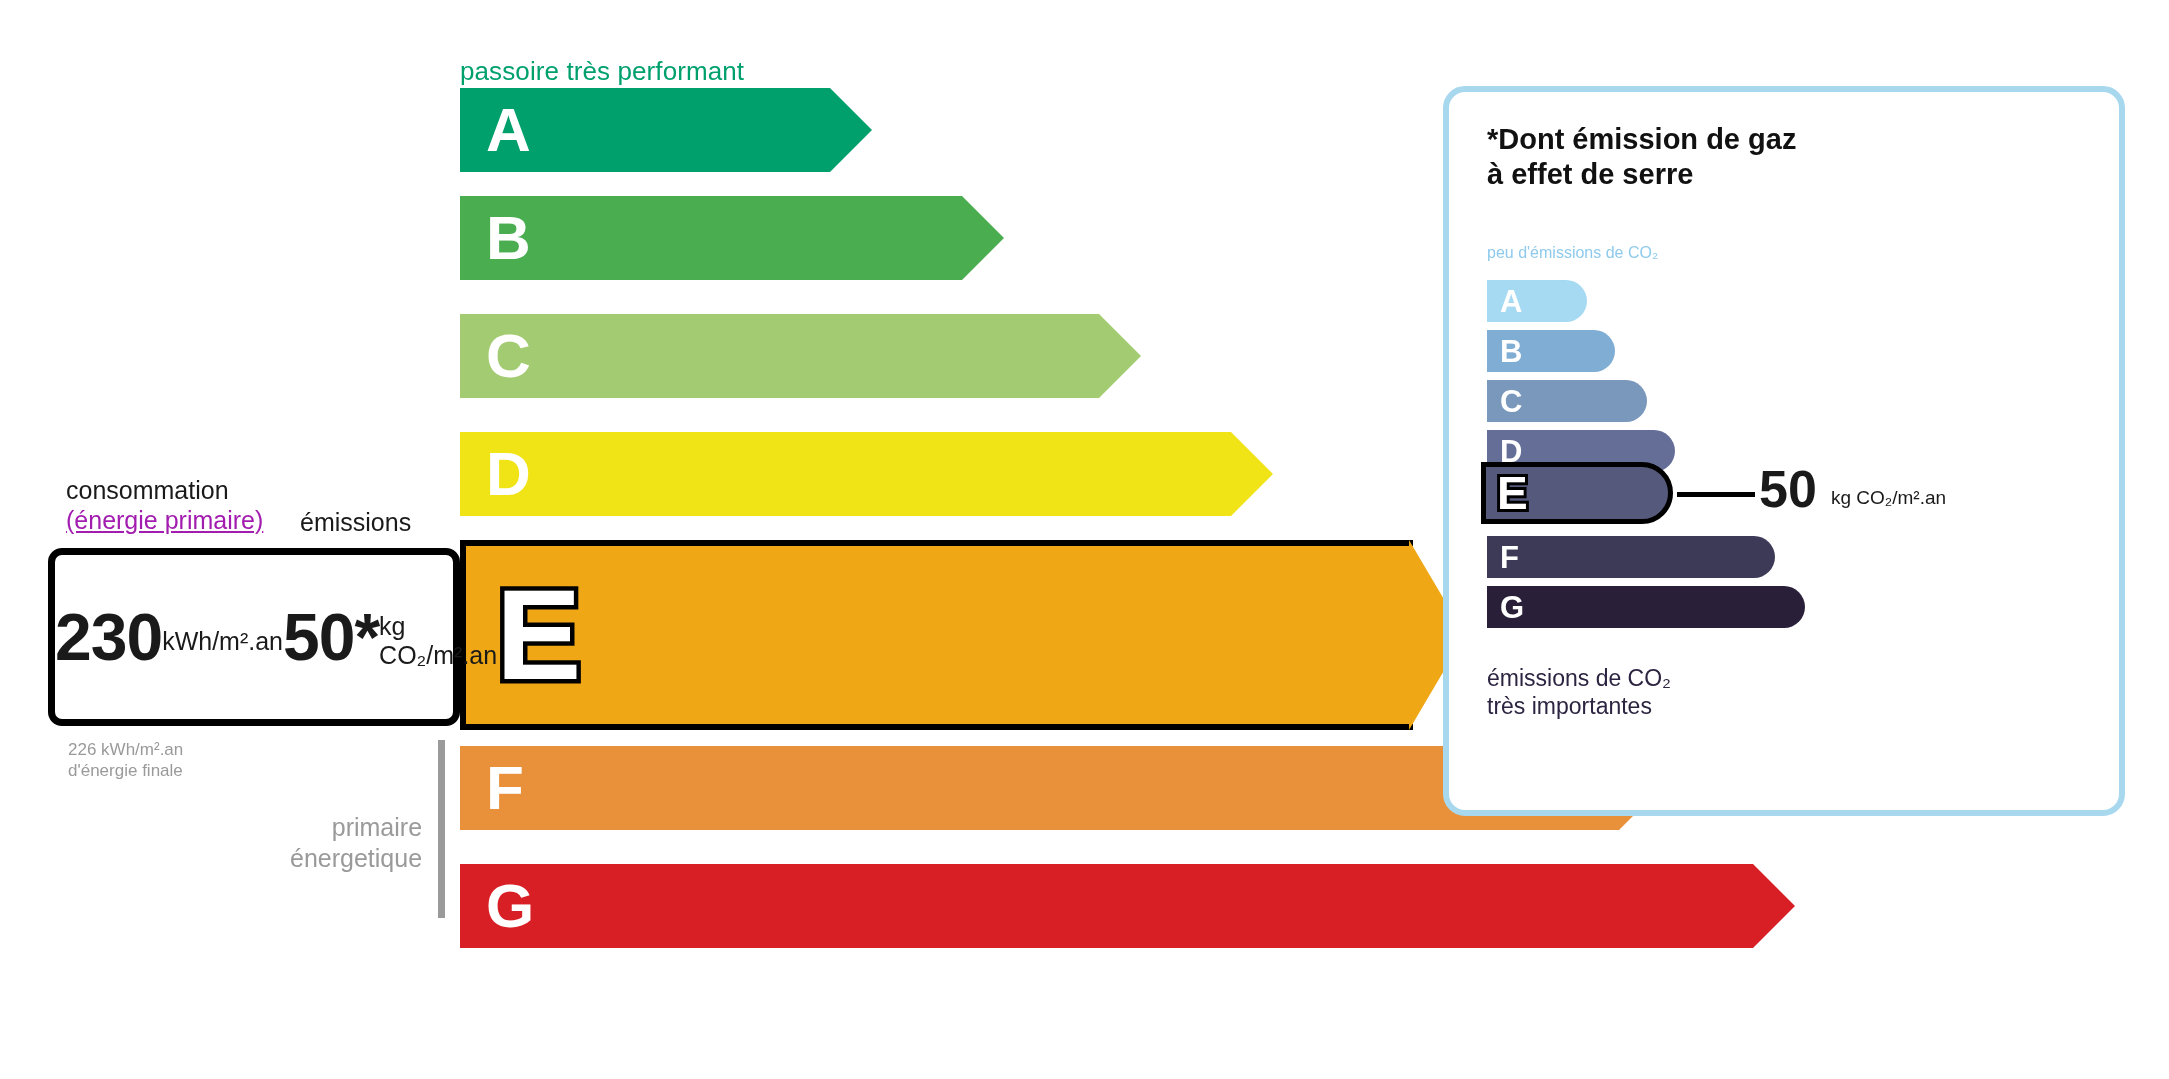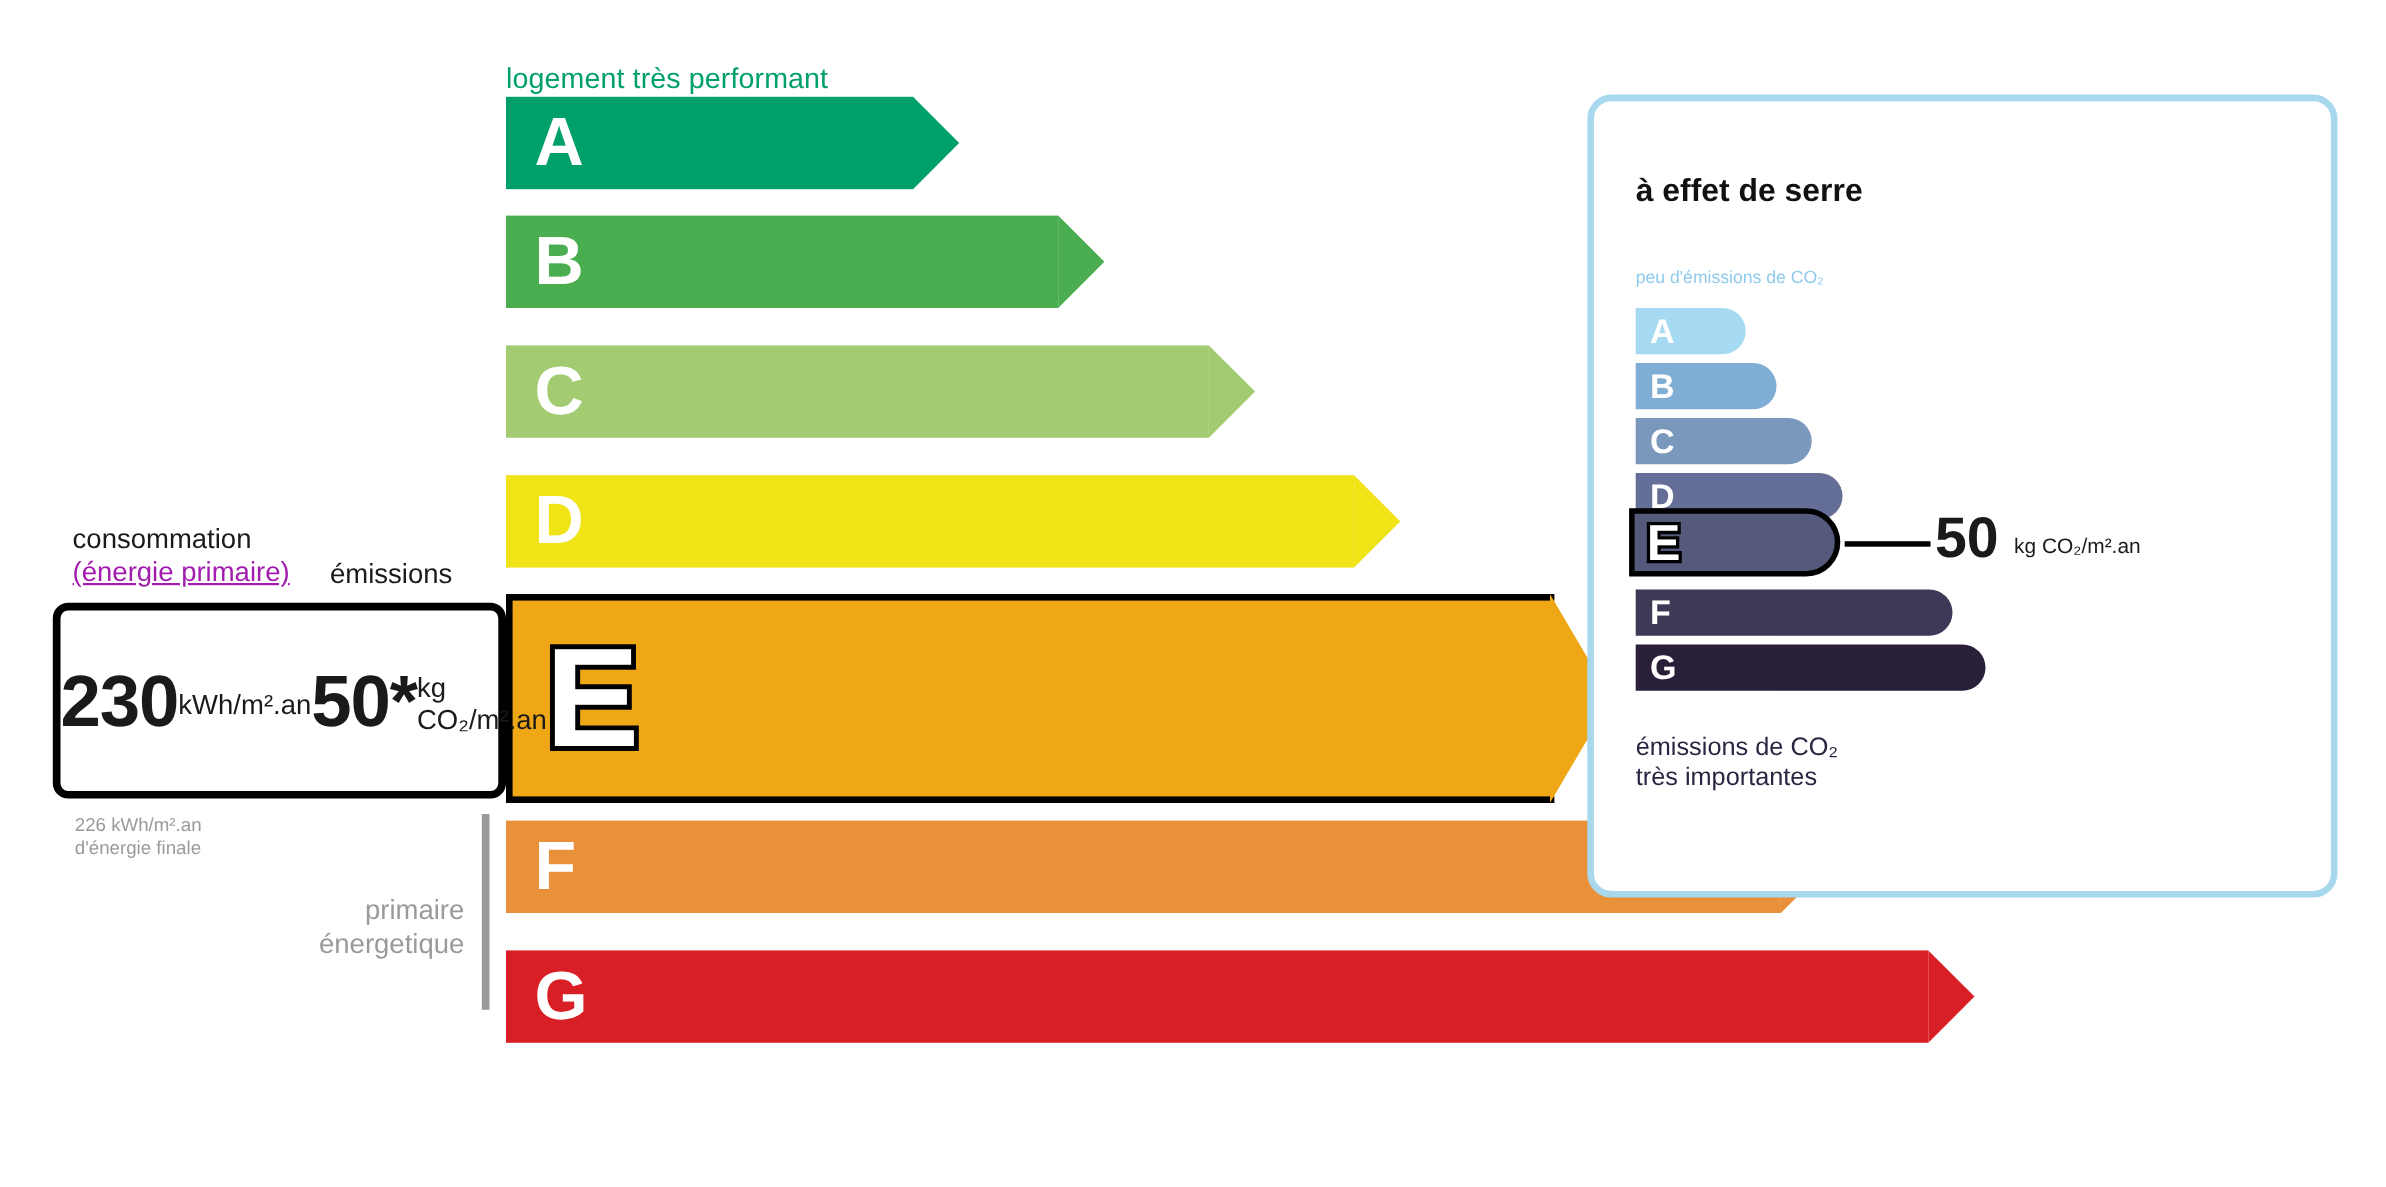--- a/index.html
+++ b/index.html
@@ -82,21 +82,21 @@
   #callout-line{position:absolute;left:228px;top:400px;width:78px;height:5px;background:#000;}
   #callout-val{position:absolute;left:310px;top:371px;font-size:52px;font-weight:bold;
                line-height:1;}
   #callout-unit{position:absolute;left:382px;top:395px;font-size:19px;white-space:nowrap;}
 </style>
 </head>
 <body>
 
 <div id="dpe">
 
-  <div class="top-caption">logement très performant</div>
+  <div class="top-caption">passoire très performant</div>
 
   <div class="arrow-row" id="row-A" style="top: 88px; width: 412px;">
     <div class="arrow" id="arrowA" style="width: 412px;">
       <div class="body" style="background: rgb(0, 160, 109);"></div>
       <div class="tip" style="border-left: 42px solid rgb(0, 160, 109);"></div>
       <div class="letter">A</div>
     </div>
   </div>
 
   <div class="arrow-row" id="row-B" style="top: 196px; width: 544px;">
@@ -174,21 +174,21 @@
 
   <div id="passoire-bar"></div>
   <div class="passoire">
     <span>primaire</span><br>
     <span>énergetique</span>
   </div>
 </div>
 
 <div id="co2" style="border-color: rgb(168, 216, 238);">
   <div id="co2-title">
-    <br>
+    <span>*Dont émission de gaz</span><br>
     <span>à effet de serre</span>
   </div>
 
   <div id="co2-top-cap">peu d'émissions de CO₂</div>
 
   <div class="co2row" id="co2row-A" style="top: 188px; width: 100px;">
     <div class="co2bar" style="width: 100px; background: rgb(166, 217, 242);"></div>
     <div class="co2letter">A</div>
   </div>
   <div class="co2row" id="co2row-B" style="top: 238px; width: 128px;">

